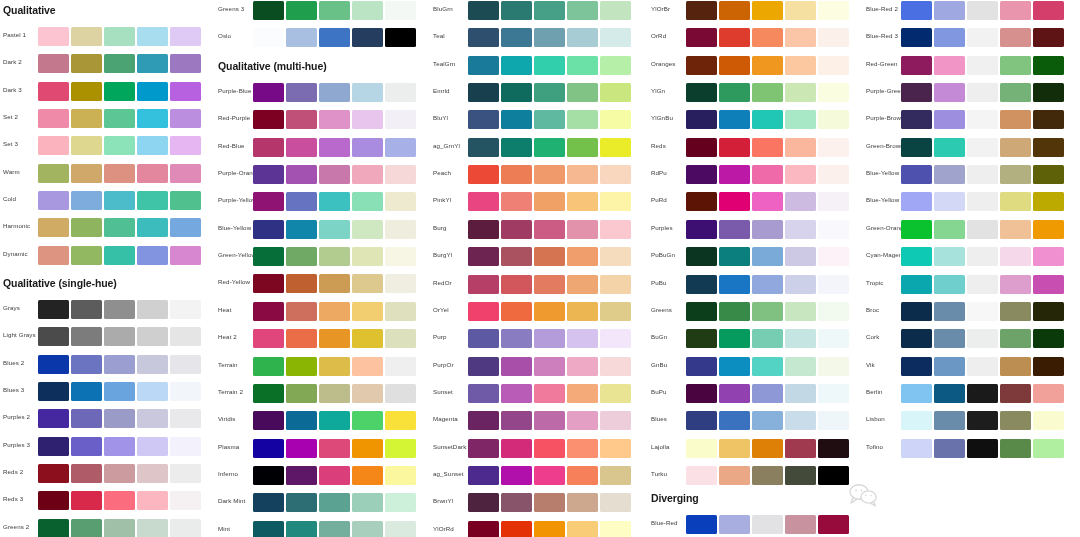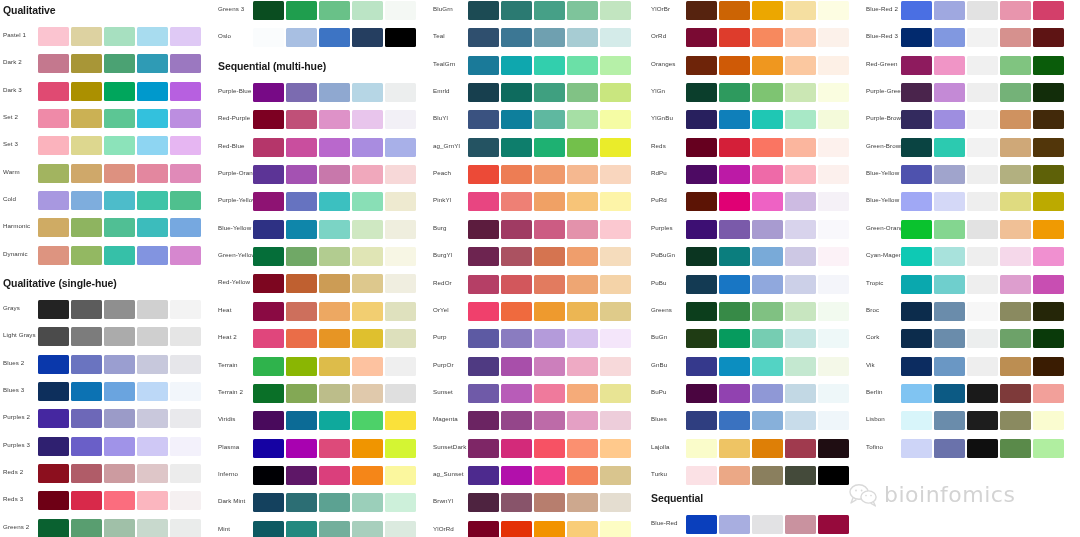--- a/index.html
+++ b/index.html
@@ -293,21 +293,21 @@
       <div class="palette-row" style="top: 27.35px;">
         <div class="row-label">Oslo</div>
         <div class="swatches">
           <div class="swatch" title="#fafcfd" style="background: rgb(250, 252, 253);"></div>
           <div class="swatch" title="#a8bfe2" style="background: rgb(168, 191, 226);"></div>
           <div class="swatch" title="#3d74c4" style="background: rgb(61, 116, 196);"></div>
           <div class="swatch" title="#253e60" style="background: rgb(37, 62, 96);"></div>
           <div class="swatch" title="#000000" style="background: rgb(0, 0, 0);"></div>
         </div>
       </div>
-      <div class="section-title" style="top: 60px;">Sequential (multi-hue)</div>
+      <div class="section-title" style="top: 60px;">Qualitative (multi-hue)</div>
       <div class="palette-row" style="top: 82px;">
         <div class="row-label">Purple-Blue</div>
         <div class="swatches">
           <div class="swatch" title="#770a86" style="background: rgb(119, 10, 134);"></div>
           <div class="swatch" title="#7b6bb0" style="background: rgb(123, 107, 176);"></div>
           <div class="swatch" title="#8fa8d0" style="background: rgb(143, 168, 208);"></div>
           <div class="swatch" title="#b6d6e5" style="background: rgb(182, 214, 229);"></div>
           <div class="swatch" title="#eceeee" style="background: rgb(236, 238, 238);"></div>
         </div>
       </div>
@@ -848,21 +848,21 @@
       <div class="palette-row" style="top: 464.95px;">
         <div class="row-label">Turku</div>
         <div class="swatches">
           <div class="swatch" title="#fbe1e5" style="background: rgb(251, 225, 229);"></div>
           <div class="swatch" title="#eba886" style="background: rgb(235, 168, 134);"></div>
           <div class="swatch" title="#8a7f5e" style="background: rgb(138, 127, 94);"></div>
           <div class="swatch" title="#444a3a" style="background: rgb(68, 74, 58);"></div>
           <div class="swatch" title="#000000" style="background: rgb(0, 0, 0);"></div>
         </div>
       </div>
-      <div class="section-title" style="top: 492px;">Sequential</div>
+      <div class="section-title" style="top: 492px;">Diverging</div>
       <div class="palette-row" style="top: 514px;">
         <div class="row-label">Blue-Red</div>
         <div class="swatches">
           <div class="swatch" title="#0a3fbc" style="background: rgb(10, 63, 188);"></div>
           <div class="swatch" title="#a8aee0" style="background: rgb(168, 174, 224);"></div>
           <div class="swatch" title="#e2e2e4" style="background: rgb(226, 226, 228);"></div>
           <div class="swatch" title="#c9929f" style="background: rgb(201, 146, 159);"></div>
           <div class="swatch" title="#960a3c" style="background: rgb(150, 10, 60);"></div>
         </div>
       </div>
@@ -1047,14 +1047,13 @@
       <ellipse cx="11" cy="10" rx="9" ry="7.2"></ellipse>
       <path d="M5 16 L3 21 L8.4 17.6" stroke-linejoin="round"></path>
       <ellipse cx="20.5" cy="15" rx="7.6" ry="6.1" fill="#ffffff"></ellipse>
       <path d="M25.5 20 L27.4 24 L22.6 21.2" stroke-linejoin="round"></path>
       <circle cx="8" cy="8.5" r="0.9" fill="#c2c2c2" stroke="none"></circle>
       <circle cx="13.6" cy="8.5" r="0.9" fill="#c2c2c2" stroke="none"></circle>
       <circle cx="18" cy="13.6" r="0.8" fill="#c2c2c2" stroke="none"></circle>
       <circle cx="23" cy="13.6" r="0.8" fill="#c2c2c2" stroke="none"></circle>
     </svg>
   </span>
-  <span class="wm-text">bioinfomics</span>
 </div>
 
 </body></html>

